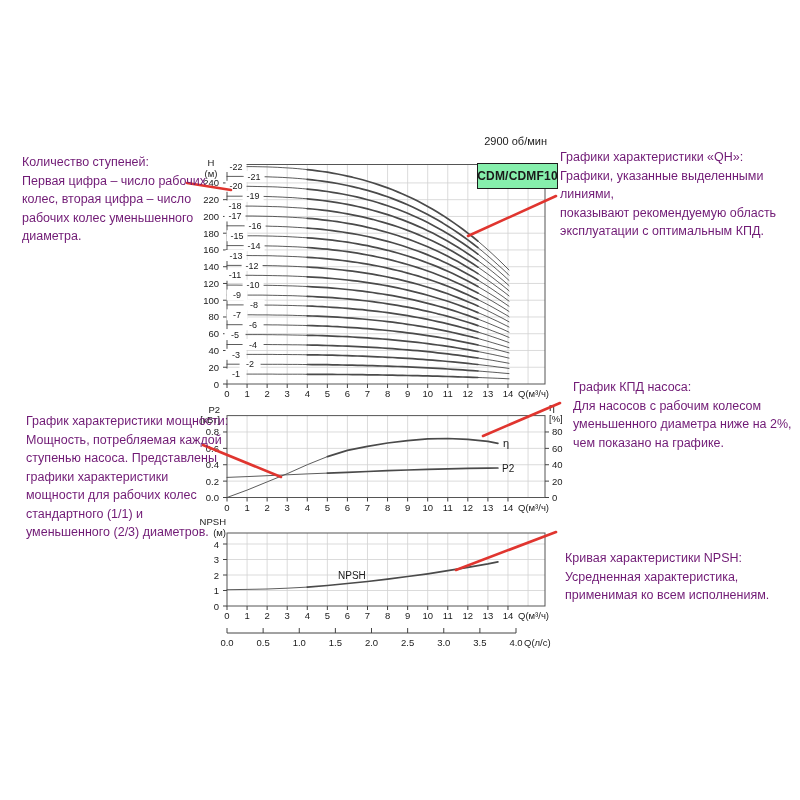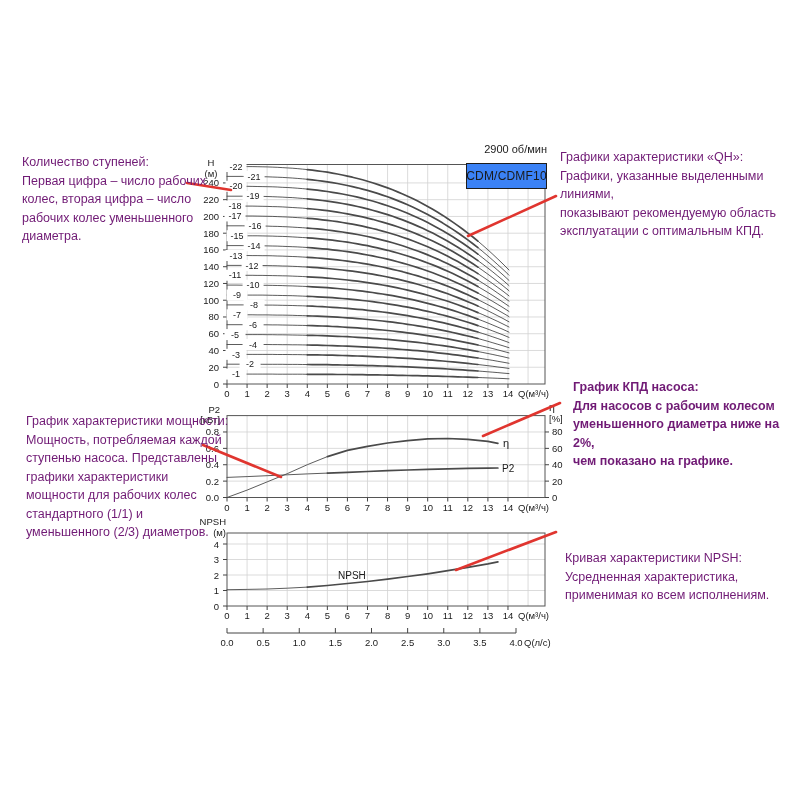--- a/index.html
+++ b/index.html
@@ -2,26 +2,26 @@
 <html><head>
 <meta charset="utf-8">
 <style>
   html,body{margin:0;padding:0;background:#fff;}
   #stage{position:relative;width:800px;height:800px;background:#fff;overflow:hidden;
          font-family:"Liberation Sans", sans-serif;color:#1a1a1a;}
   .note{position:absolute;font-size:12.5px;line-height:18.5px;white-space:pre-line;color:#701a75;z-index:3;}
   #note-stages{left:22px;top:153px;width:186px;}
   #note-power{left:26px;top:376px;width:204px;margin-top:36px;}
   #note-qh{left:560px;top:148px;width:240px;}
-  #note-eff{left:573px;top:378px;width:226px;font-weight:bold;}
+  #note-eff{left:573px;top:378px;width:226px;}
   #note-npsh{left:565px;top:521px;width:234px;margin-top:28px;}
-  #rpm-label{position:absolute;top:143px;left:247px;width:300px;text-align:right;font-size:11px;z-index:3;}
-  #model-box{position:absolute;left:466px;top:163px;width:79px;height:24px;border:1.5px solid #1d1d1d;
-             background:#3b82f6;display:flex;align-items:center;justify-content:center;
-             font-size:12px;font-weight:400;z-index:4;letter-spacing:0.2px;}
+  #rpm-label{position:absolute;top:135px;left:247px;width:300px;text-align:right;font-size:11px;z-index:3;}
+  #model-box{position:absolute;left:477px;top:163px;width:79px;height:24px;border:1.5px solid #1d1d1d;
+             background:#86efac;display:flex;align-items:center;justify-content:center;
+             font-size:12px;font-weight:700;z-index:4;letter-spacing:0.2px;}
   #charts{position:absolute;left:0;top:0;z-index:2;}
 </style>
 </head>
 <body>
 <div id="stage">
 
   <div class="note" id="note-stages">Количество ступеней:
 Первая цифра – число рабочих
 колес, вторая цифра – число
 рабочих колес уменьшенного

